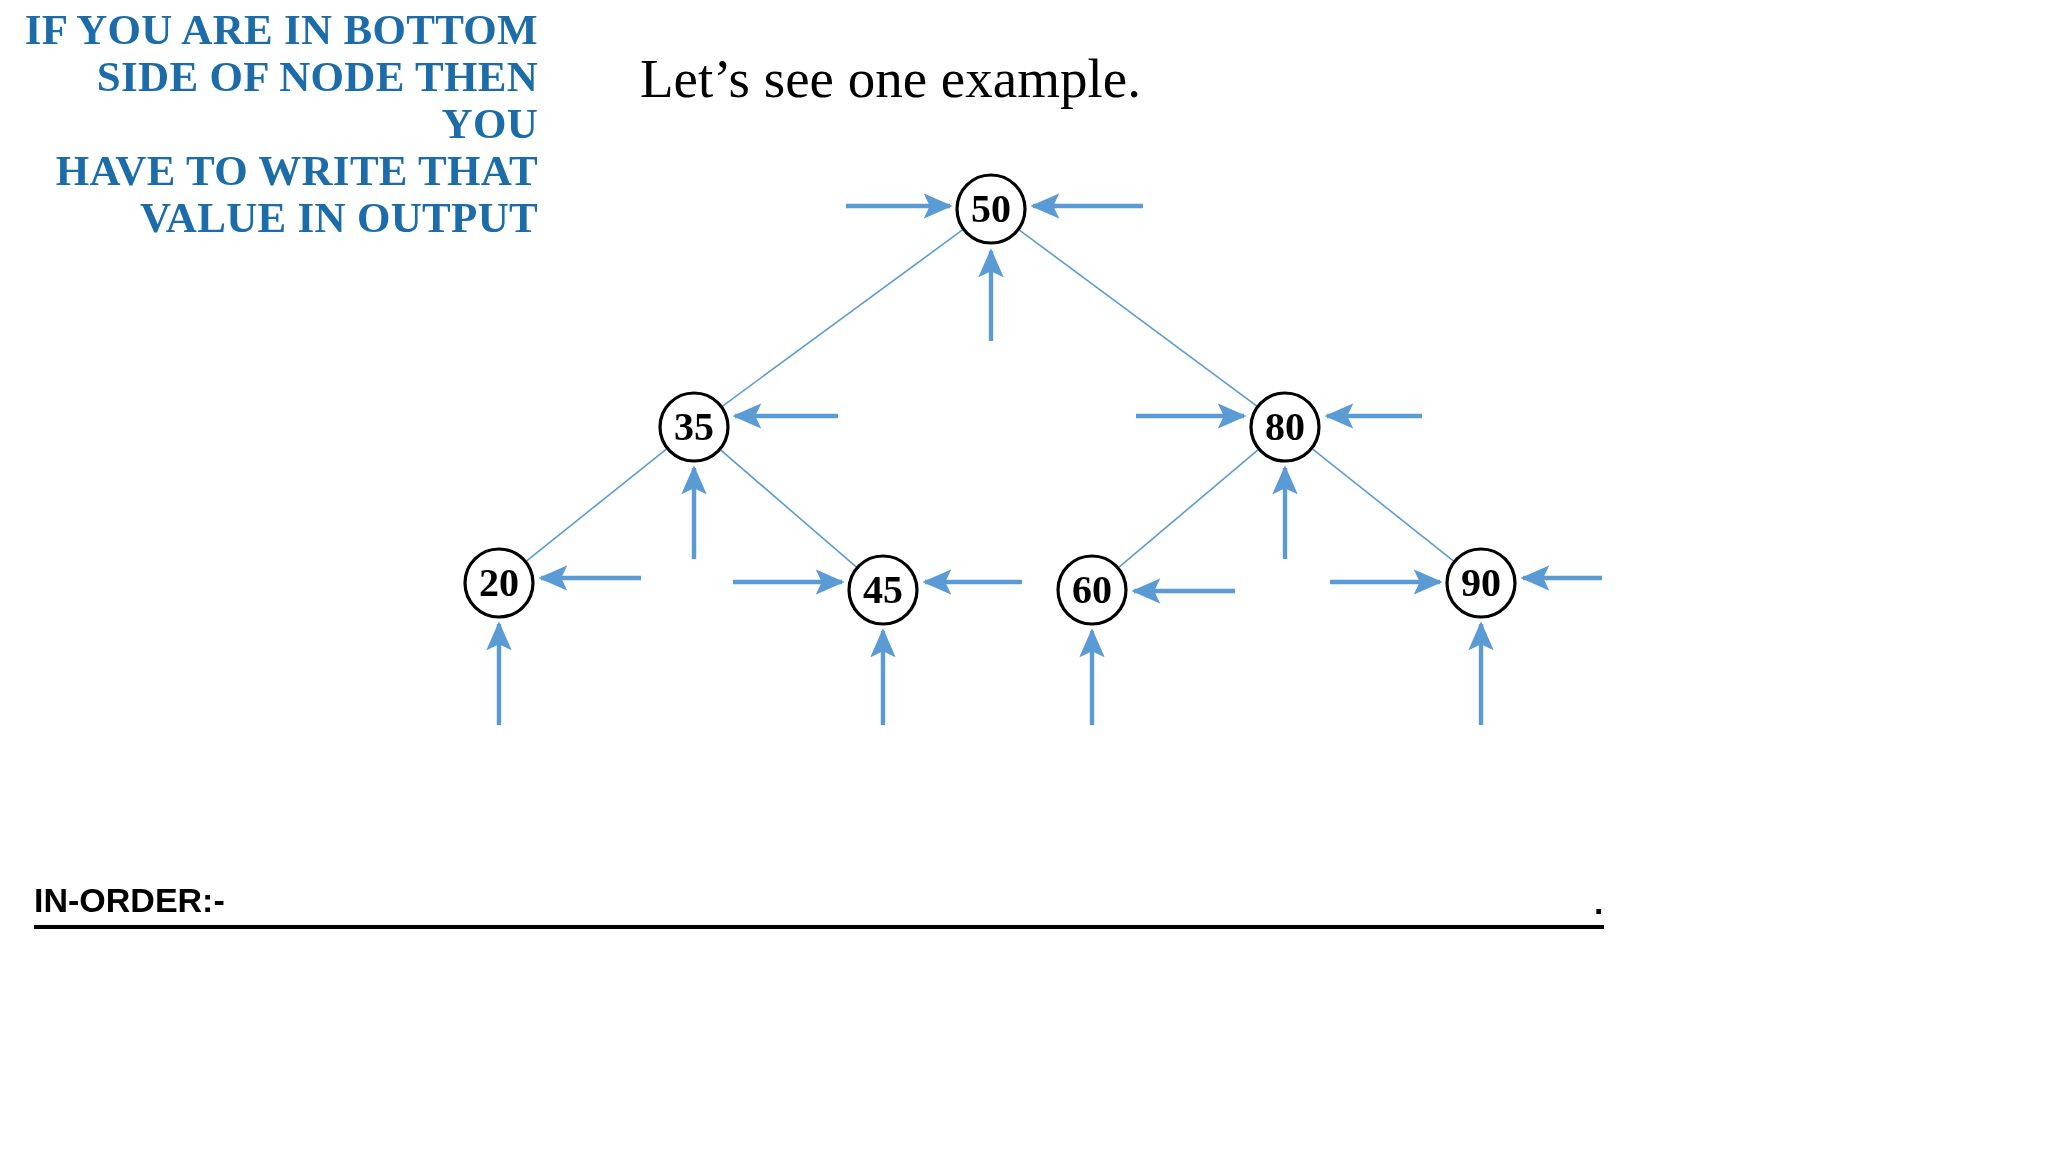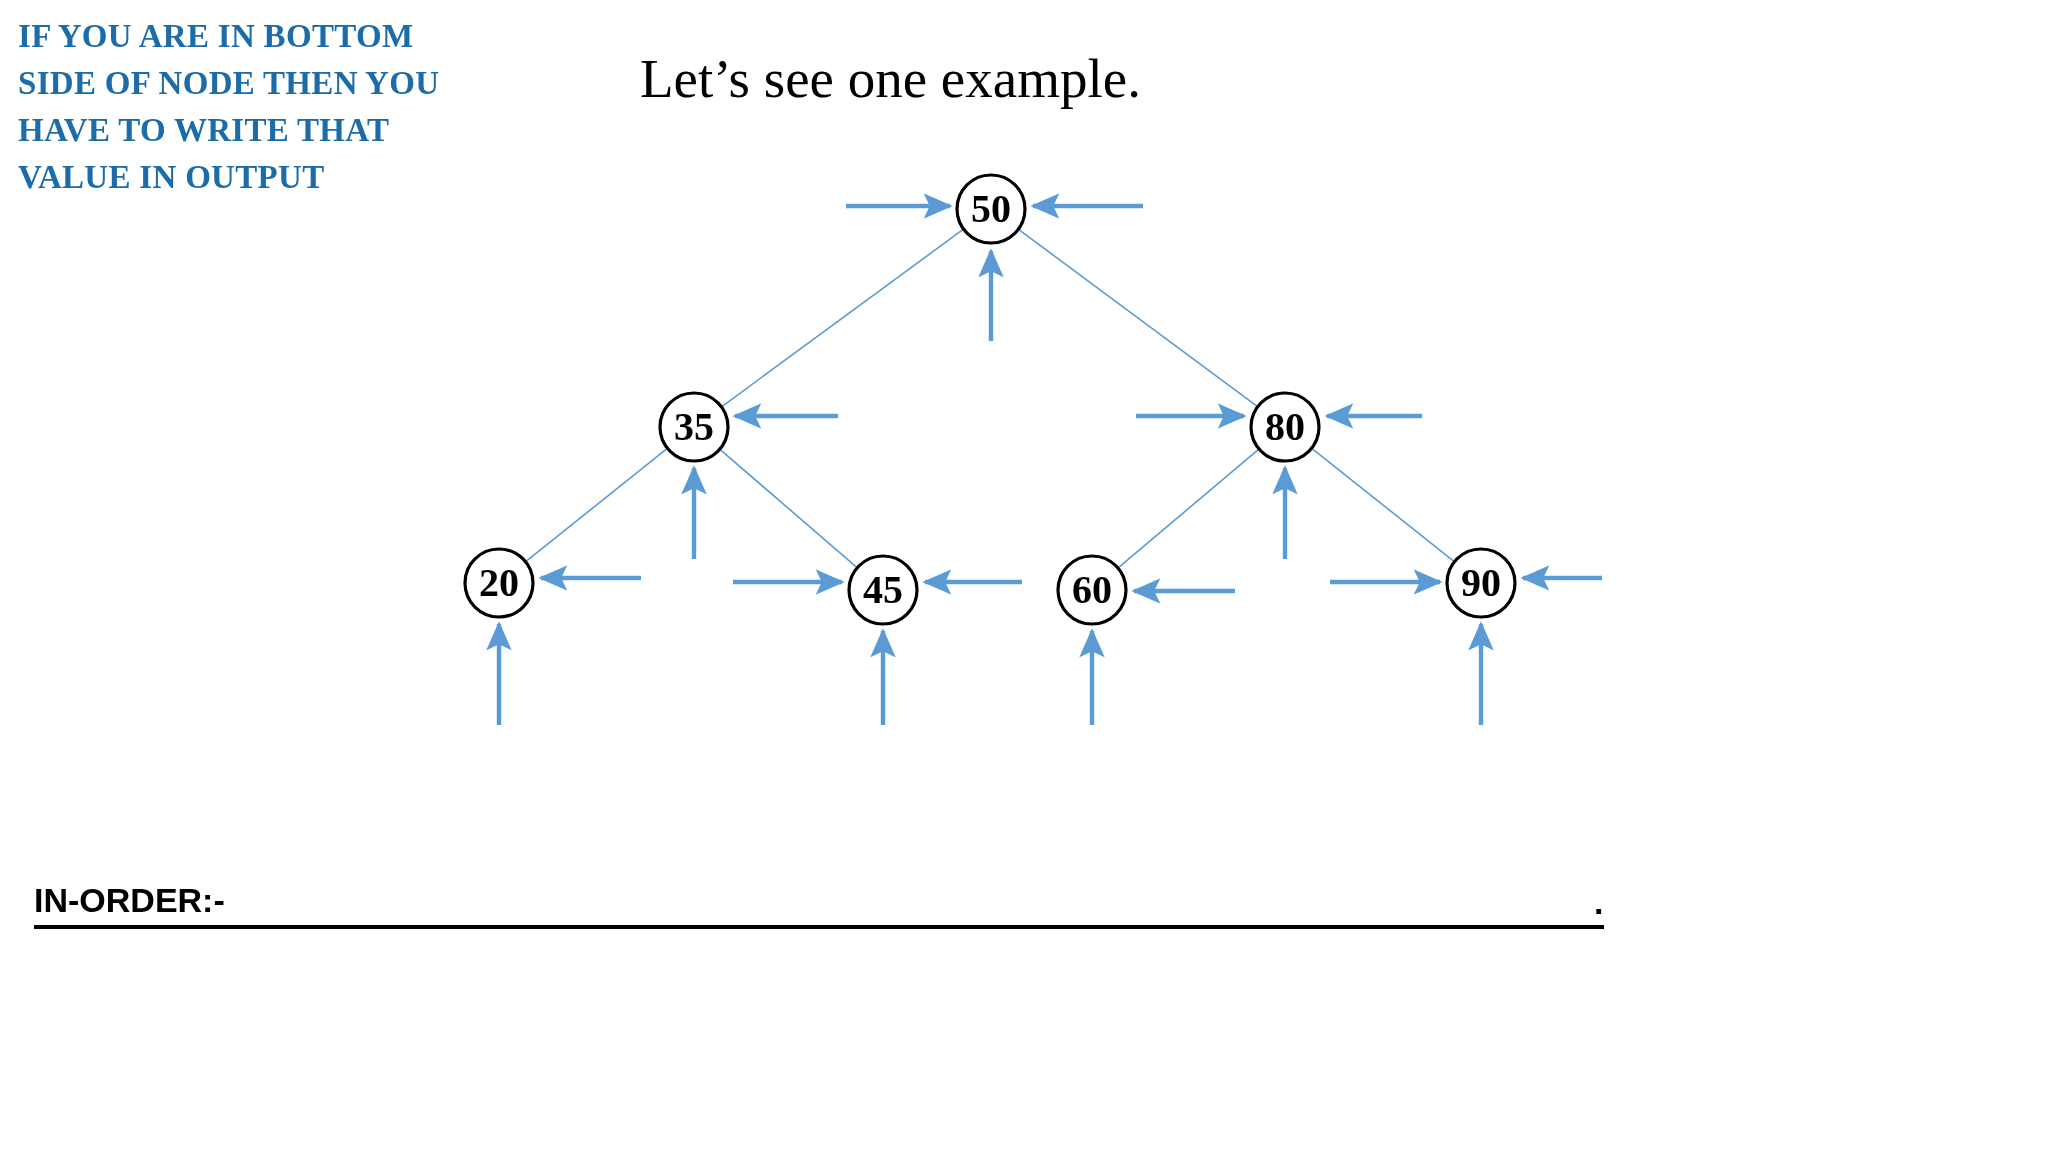--- a/index.html
+++ b/index.html
@@ -23,30 +23,31 @@
     left: 0; top: 0;
     width: 2048px;
     height: 1152px;
     background: #ffffff;
   }
 
   
   #instruction-note {
     position: absolute;
     left: 18px;
-    top: 13px;
+    top: 6px;
     width: 520px;
     color: #1B6CA8;
     font-family: "Liberation Serif", serif;
     font-weight: bold;
-    font-size: 33px;
+    font-size: 43px;
     line-height: 47px;
     letter-spacing: 0.3px;
     white-space: pre-line;
     background: transparent;
+    text-align: right;
   }
 
   
   #slide-title {
     position: absolute;
     left: 640px;
     top: 48px;
     color: #000000;
     font-family: "Liberation Serif", serif;
     font-weight: normal;

